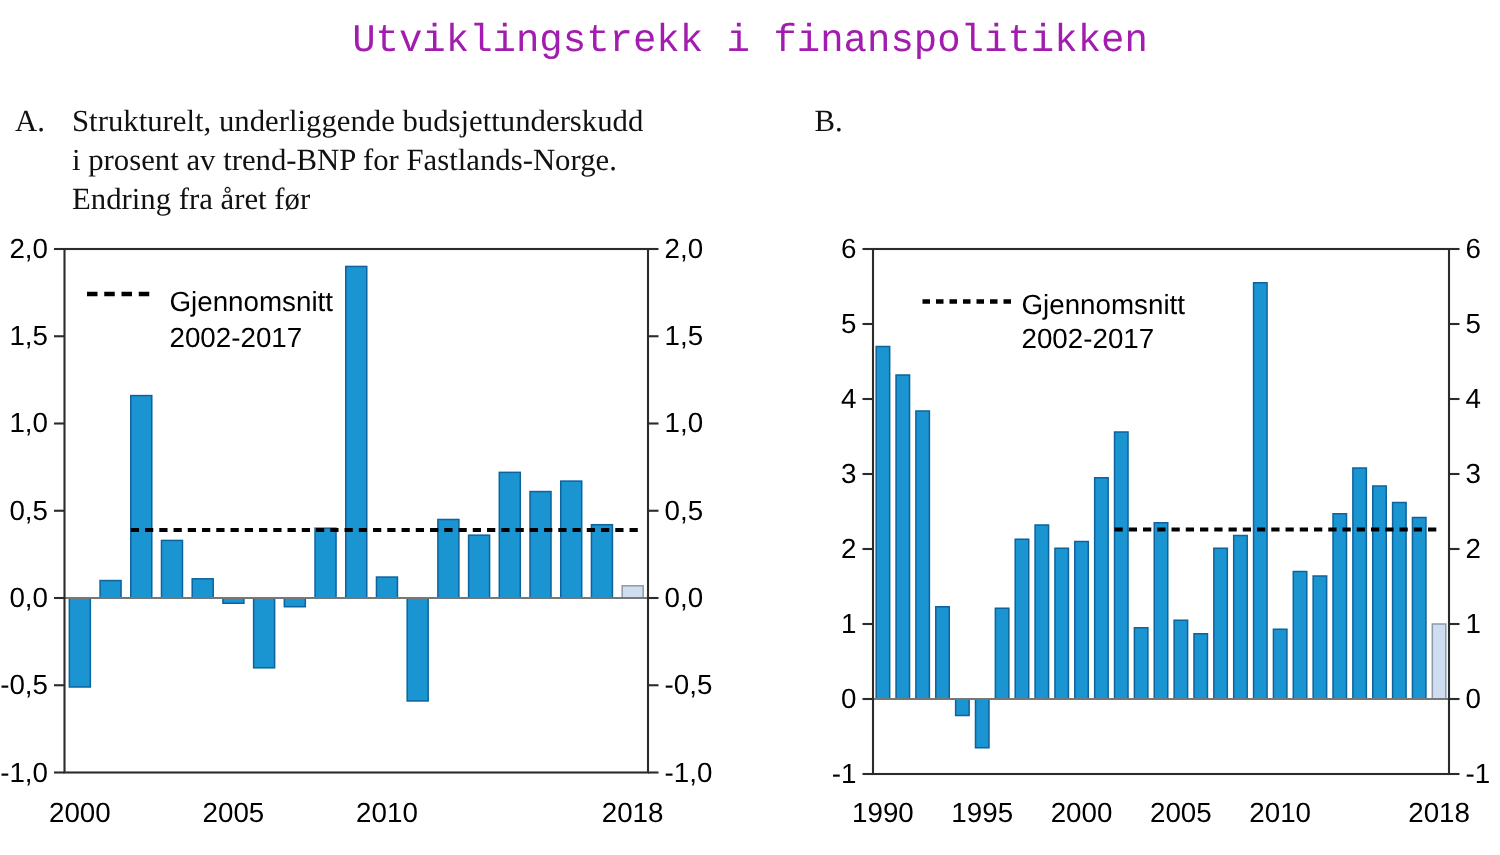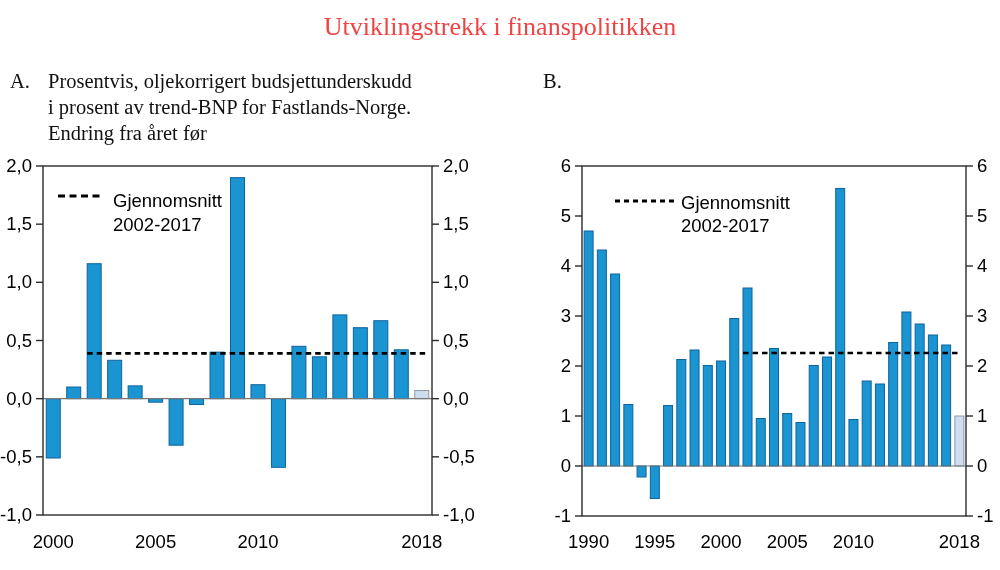--- a/index.html
+++ b/index.html
@@ -2,21 +2,21 @@
 <html><head>
 <meta charset="utf-8">
 <style>
   html,body{margin:0;padding:0;background:#ffffff;}
   .canvas{
     position:relative;width:1000px;height:570px;background:#ffffff;overflow:hidden;
     font-family:"Liberation Sans",sans-serif;color:#000;
   }
   .fig-title{
     position:absolute;left:0;right:0;top:12px;text-align:center;
-    font-family:Liberation Serif, serif;font-size:26px;color:#ef4444;
+    font-family:Liberation Mono, monospace;font-size:26px;color:#a21caf;
   }
   .panel-heading{
     position:absolute;top:68px;display:flex;
     font-family:"Liberation Serif",serif;font-size:20.5px;line-height:26px;color:#111;
   }
   .panel-heading .pl{flex:0 0 auto;}
   .heading-a{left:10px;}
   .heading-a .pl{width:38px;}
   .heading-b{left:543px;}
   .heading-b .pl{width:40px;}
@@ -24,21 +24,21 @@
   svg text{font-family:"Liberation Sans",sans-serif;}
 </style>
 </head>
 <body>
 
 <div class="canvas">
   <div class="fig-title">Utviklingstrekk i finanspolitikken</div>
 
   <div class="panel-heading heading-a">
     <span class="pl">A.</span>
-    <span class="pt">Prosentvis, oljekorrigert budsjettunderskudd
+    <span class="pt">Strukturelt, underliggende budsjettunderskudd
 i prosent av trend-BNP for Fastlands-Norge.
 Endring fra året før</span>
   </div>
 
   <div class="panel-heading heading-b">
     <span class="pl">B.</span>
   </div>
 
   <svg id="charts" width="1000" height="570" viewBox="0 0 1000 570" style="position:absolute;left:0;top:0;">
       <g>

